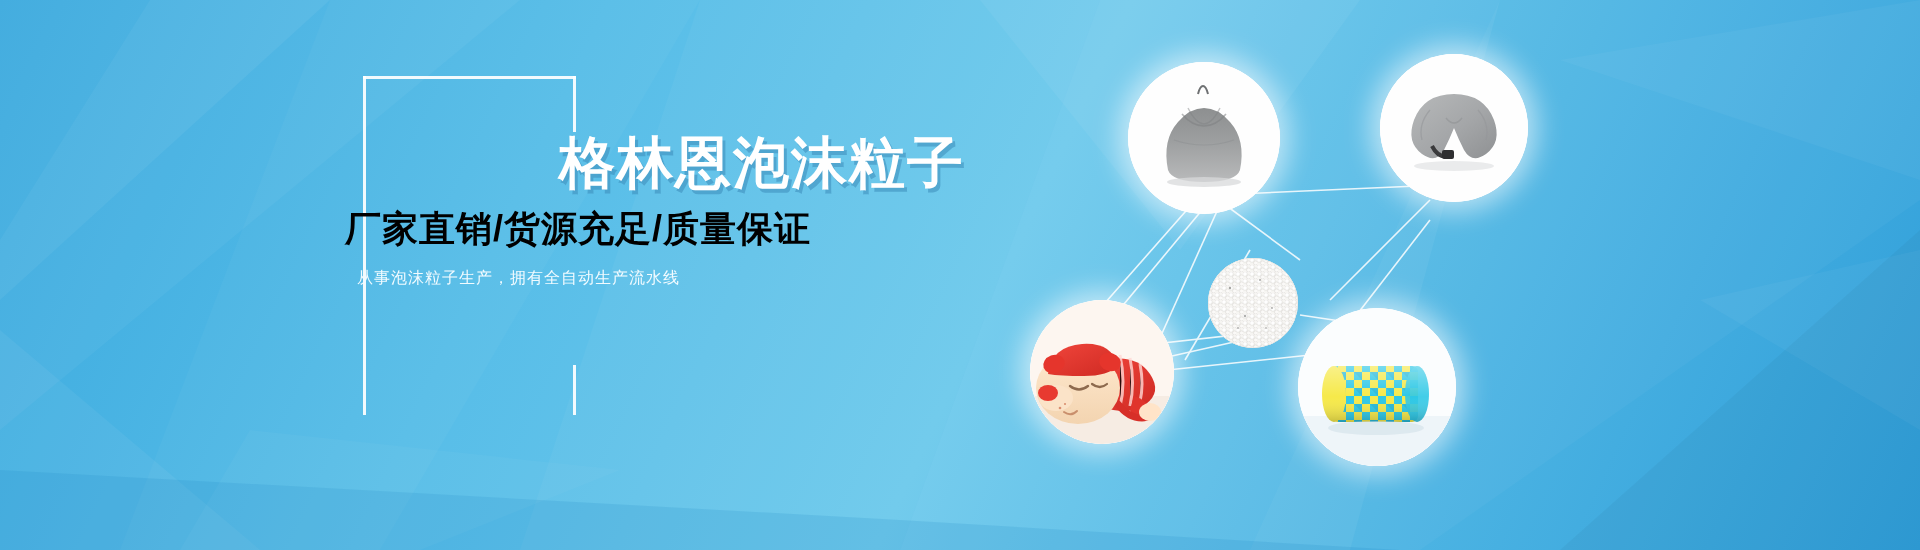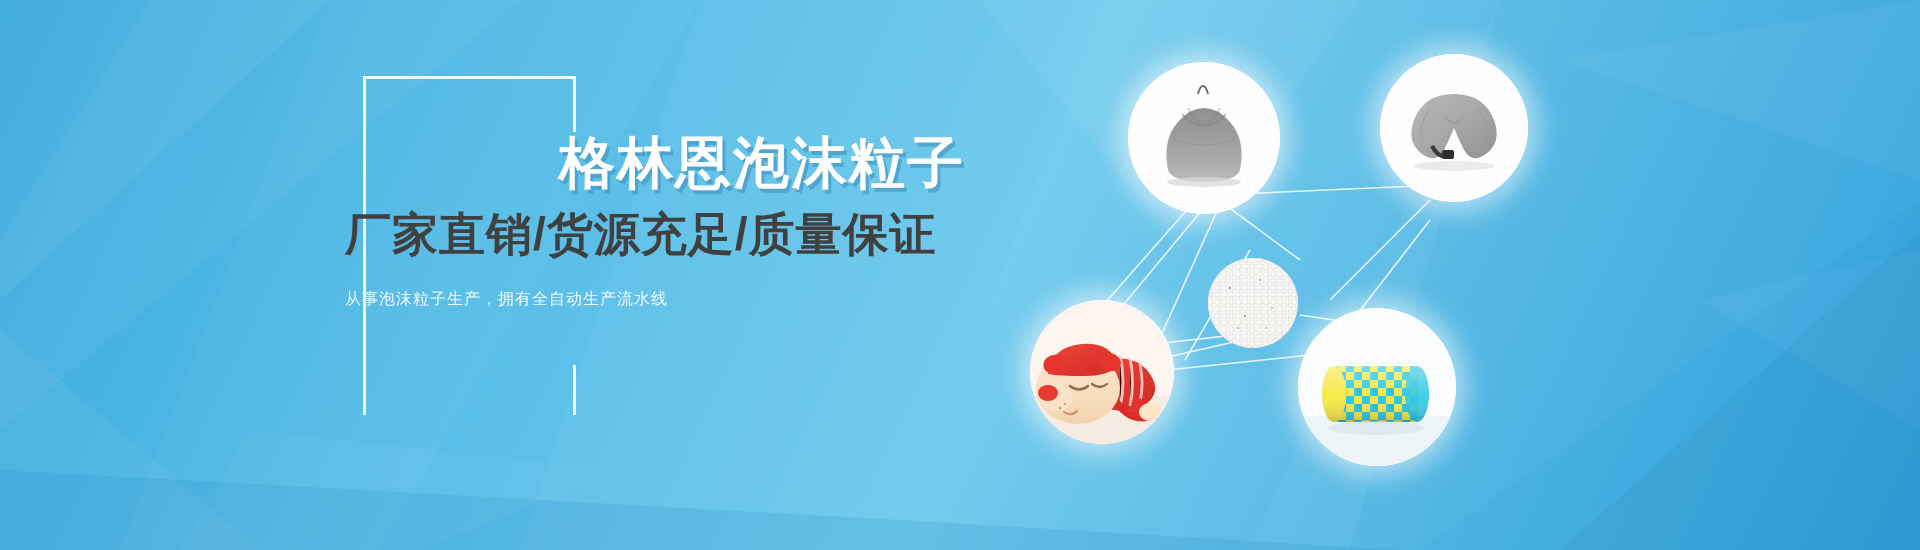--- a/index.html
+++ b/index.html
@@ -32,35 +32,35 @@
     font-weight:bold;
     color:#ffffff;
     letter-spacing:2px;
     line-height:1.18;
     margin:0 0 10px 0;
     text-shadow:3px 4px 0 rgba(60,140,185,.55);
     white-space:nowrap;
     text-align:right;
   }
   .subhead{
-    font-size:46px;
+    font-size:36px;
     font-weight:bold;
-    color:#404040;
+    color:#000000;
     letter-spacing:1px;
     line-height:1.25;
-    margin:0 0 24px 0;
+    margin:0 0 16px 0;
     white-space:nowrap;
   }
   .desc{
     font-size:16px;
     font-weight:normal;
     color:#f2fbff;
     letter-spacing:1px;
     line-height:1.4;
-    margin:0;
+    margin:12px;
     white-space:nowrap;
   }
 
   
   .network{position:absolute;left:0;top:0;width:1920px;height:550px;}
   .net-lines{position:absolute;left:0;top:0;}
 
   .bubble{
     position:absolute;
     border-radius:50%;

